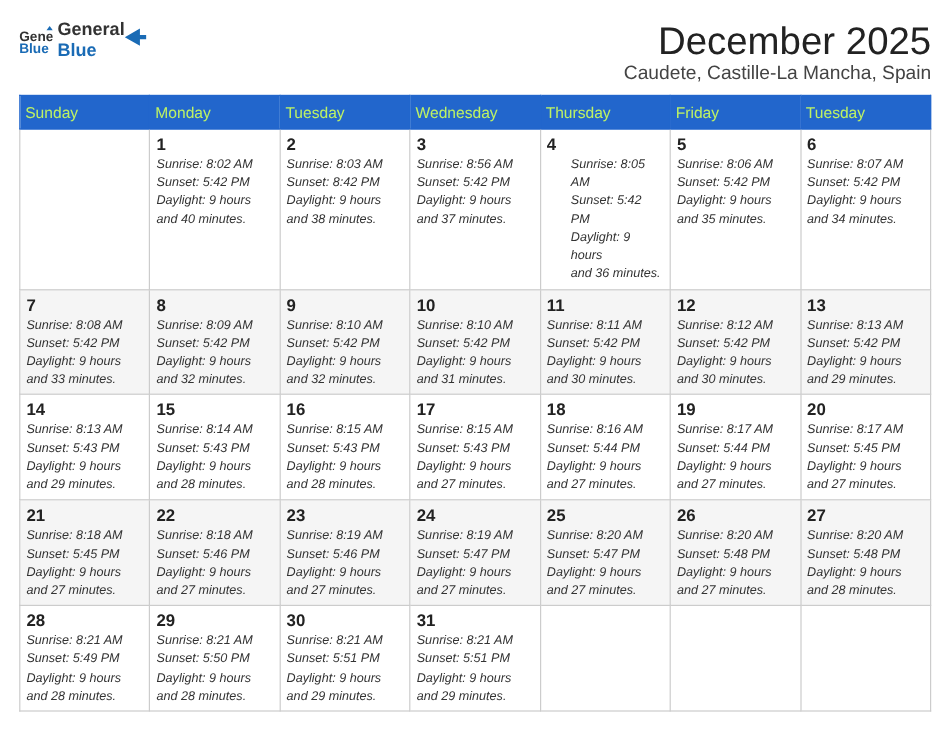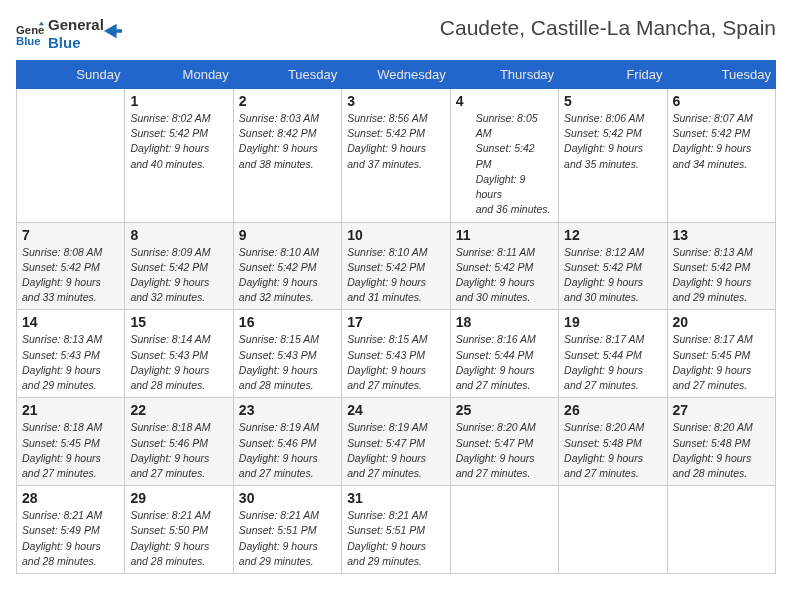--- a/index.html
+++ b/index.html
@@ -27,33 +27,33 @@
     }
     .title-area {
       text-align: right;
     }
     .month-title {
       font-size: 32px;
       font-weight: normal;
       color: #222;
     }
     .location-title {
-      font-size: 21px;
+      font-size: 16px;
       color: #444;
     }
     table {
       width: 100%;
       border-collapse: collapse;
       font-size: 11px;
     }
     th {
       background-color: #2266cc;
-      color: #e5e5e5;
+      color: #bef264;
       padding: 6px 4px;
-      text-align: right;
+      text-align: left;
       font-size: 13px;
       font-weight: normal;
     }
     td {
       border: 1px solid #ccc;
       vertical-align: top;
       padding: 4px 5px;
       min-height: 80px;
       width: 14.28%;
     }
@@ -90,20 +90,21 @@
     </svg>
     <div>
       <div style="font-size:15px;font-weight:bold;color:#333;line-height:1.2;">General</div>
       <div style="font-size:15px;font-weight:bold;color:#1a6bb5;line-height:1.2;">Blue</div>
     </div>
     <svg width="18" height="18" viewBox="0 0 20 20" style="margin-left:-4px;margin-top:-6px;">
       <polygon points="0,10 14,2 14,8 20,8 20,12 14,12 14,18" fill="#1a6bb5"></polygon>
     </svg>
   </div>
   <div class="title-area">
+    <div class="month-title">December 2025</div>
     <div class="location-title">Caudete, Castille-La Mancha, Spain</div>
   </div>
 </div>
 
 <table>
   <thead>
     <tr>
     <th>Sunday</th>
         <th>Monday</th>
         <th>Tuesday</th>

